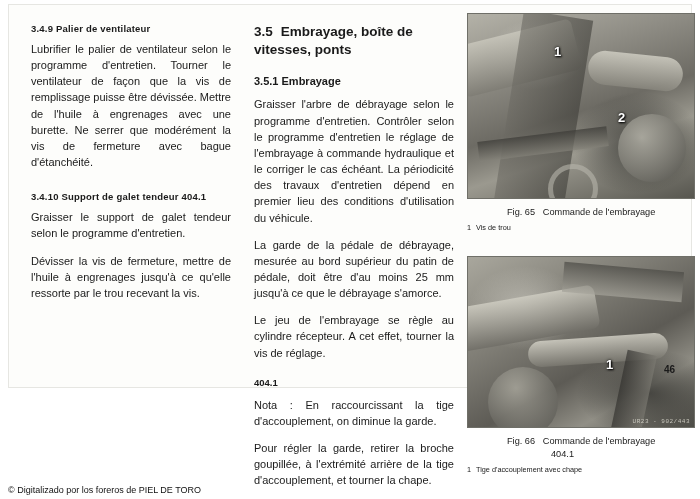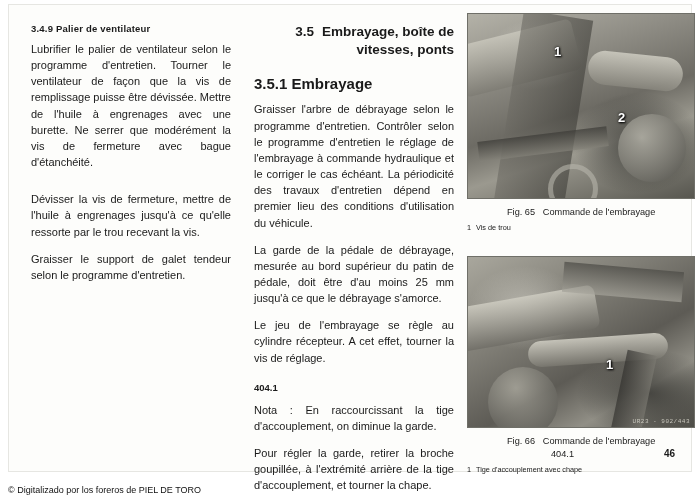--- a/index.html
+++ b/index.html
@@ -20,21 +20,21 @@
     left: 0; top: 0;
     width: 700px;
     height: 499px;
     background: #ffffff;
   }
   .scan {
     position: absolute;
     left: 8px;
     top: 4px;
     width: 684px;
-    height: 468px;
+    height: 384px;
     background: #fdfdfb;
     border: 1px solid #e6e6e2;
     box-sizing: border-box;
   }
   
   .col {
     position: absolute;
     box-sizing: border-box;
   }
   .col-left  { left: 22px;  top: 18px; width: 200px; }
@@ -45,26 +45,25 @@
     font-size: 9.5px;
     font-weight: bold;
     margin: 0 0 7px 0;
     letter-spacing: 0.2px;
   }
   .h-main {
     font-size: 13.5px;
     font-weight: bold;
     margin: 0 0 16px 0;
     line-height: 1.35;
-    text-align: right;
   }
   .h-main .num { margin-right: 8px; }
   .h-main .ttl { display: inline; }
   .h-sub2 {
-    font-size: 15px;
+    font-size: 11px;
     font-weight: bold;
     margin: 16px 0 9px 0;
   }
   p.body {
     font-size: 11px;
     line-height: 1.47;
     margin: 0 0 11px 0;
     text-align: justify;
     text-justify: inter-word;
     hyphens: none;
@@ -179,22 +178,23 @@
 
 <div class="page">
   <div class="scan">
 
     <div class="col col-left">
       <h3 class="h-sub">3.4.9  Palier de ventilateur</h3>
       <p class="body">Lubrifier le palier de ventilateur selon le programme d'entretien. Tourner le ventilateur de façon que la vis de remplissage puisse être dévissée. Mettre de l'huile à engrenages avec une burette. Ne serrer que modérément la vis de fermeture avec bague d'étanchéité.</p>
 
       <div class="blk-gap"></div>
 
+      <h3 class="h-sub">3.4.10  Support de galet tendeur 404.1</h3>
+      <p class="body">Graisser le support de galet tendeur selon le programme d'entretien.</p>
       <p class="body">Dévisser la vis de fermeture, mettre de l'huile à engrenages jusqu'à ce qu'elle ressorte par le trou recevant la vis.</p>
-      <p class="body">Graisser le support de galet tendeur selon le programme d'entretien.</p>
     </div>
 
     <div class="col col-mid">
       <h2 class="h-main">
         <span class="num">3.5</span><span class="ttl">Embrayage, boîte de vitesses, ponts</span>
       </h2>
 
       <h3 class="h-sub2">3.5.1  Embrayage</h3>
 
       <p class="body">Graisser l'arbre de débrayage selon le programme d'entretien. Contrôler selon le programme d'entretien le réglage de l'embrayage à commande hydraulique et le corriger le cas échéant. La périodicité des travaux d'entretien dépend en premier lieu des conditions d'utilisation du véhicule.</p>

